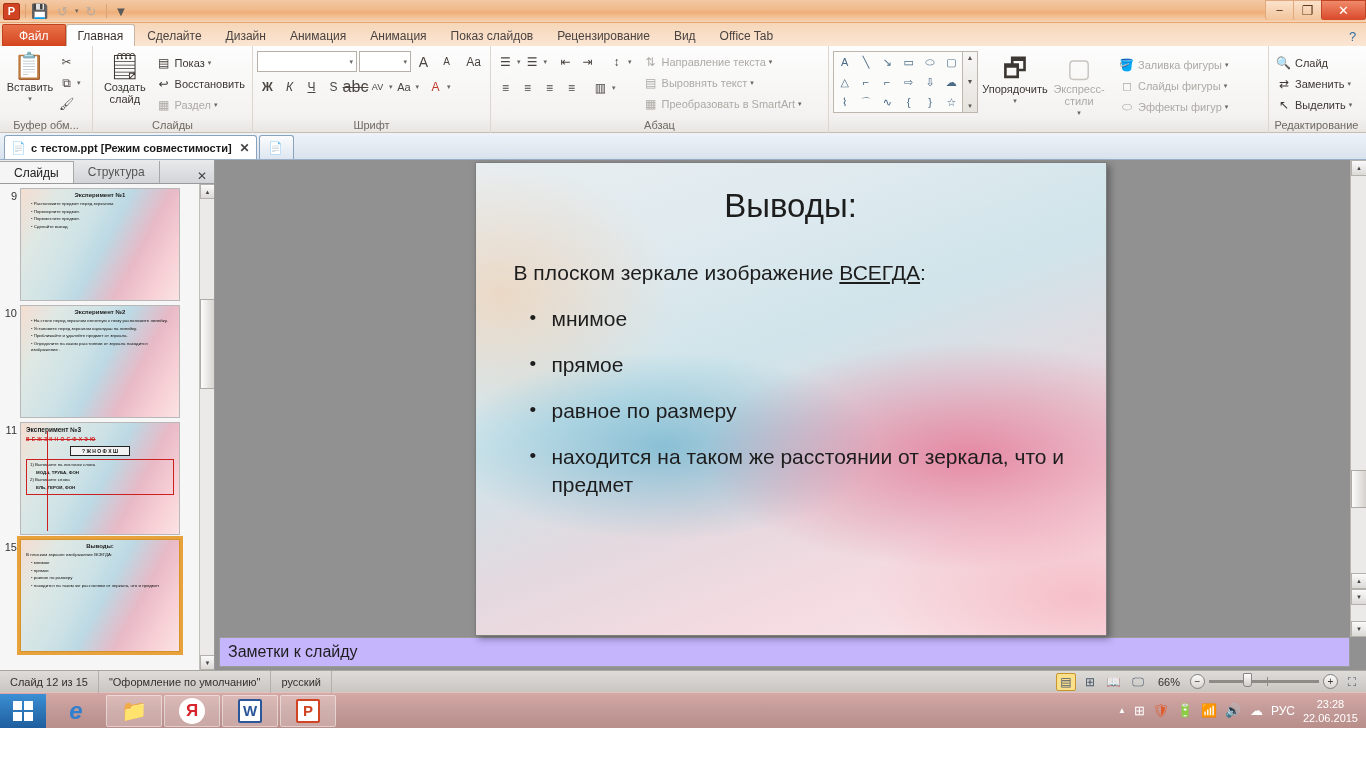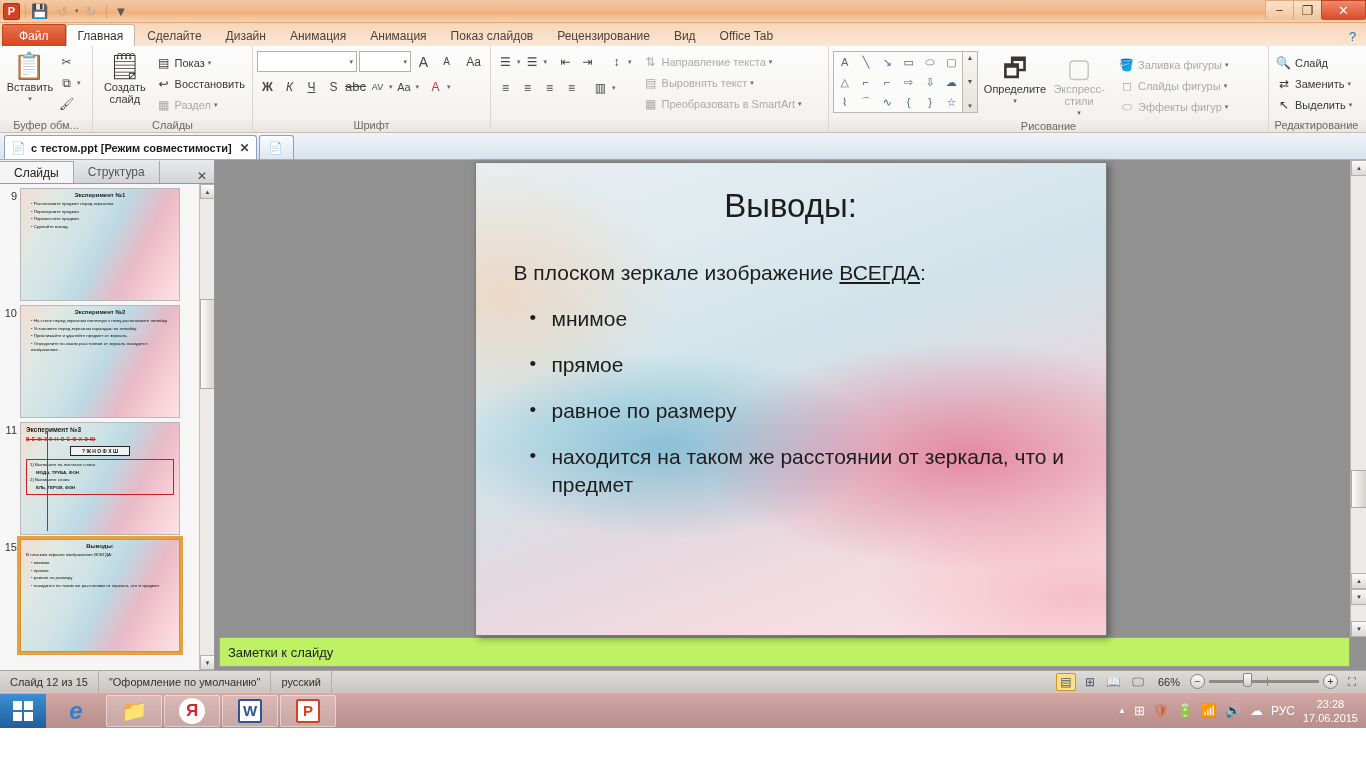--- a/index.html
+++ b/index.html
@@ -210,22 +210,22 @@
     position: absolute; left: 0; top: 310px; width: 16px; height: 38px;
     background: linear-gradient(to right,#fcfcfc,#d5d2cd); border: 1px solid #aeaba7;
   }
   .ea-dualarrow {
     position: absolute; left: 0; width: 16px; height: 16px;
     background: linear-gradient(to bottom,#fafafa,#dcdad7); border: 1px solid #b5b2ae;
     display: flex; align-items: center; justify-content: center; font-size: 6px; color: #444;
   }
   
   .notes {
-    height: 30px; margin: 0 16px 3px 4px; background: #bef264; border: 1px solid #9c9c9c;
-    display: flex; align-items: center; padding-left: 8px; font-size: 13px; color: #1d1d1d;
+    height: 30px; margin: 0 16px 3px 4px; background: #c4b5fd; border: 1px solid #9c9c9c;
+    display: flex; align-items: center; padding-left: 8px; font-size: 16px; color: #1d1d1d;
   }
   
   .statusbar {
     height: 22px; background: linear-gradient(to bottom,#dedcd9,#c9c6c2);
     border-top: 1px solid #a9a6a2; display: flex; align-items: center;
     font-size: 11px; color: #33302c;
   }
   .sbcell { padding: 0 10px; height: 22px; display: flex; align-items: center; border-right: 1px solid #b3b0ac; }
   .sbright { margin-left: auto; display: flex; align-items: center; gap: 4px; padding-right: 4px; }
   .viewbtn {
@@ -362,21 +362,21 @@
         </div>
         <div class="iconbtn" style="font-size:14px">A</div>
         <div class="iconbtn" style="font-size:10px">A</div>
         <div class="iconbtn" style="margin-left:4px">Aa</div>
       </div>
       <div style="display:flex;align-items:center;gap:1px;margin-top:4px">
         <div class="iconbtn" style="font-weight:bold">Ж</div>
         <div class="iconbtn" style="font-style:italic">К</div>
         <div class="iconbtn" style="text-decoration:underline">Ч</div>
         <div class="iconbtn">S</div>
-        <div class="iconbtn" style="text-decoration:line-through;font-size:13px">abc</div>
+        <div class="iconbtn" style="text-decoration:line-through;font-size:16px">abc</div>
         <div class="iconbtn" style="font-size:9px">AV</div>
         <span class="caret">▾</span>
         <div class="iconbtn" style="font-size:11px">Aa</div>
         <span class="caret">▾</span>
         <div class="iconbtn" style="margin-left:5px;color:#c0392b">A</div>
         <span class="caret">▾</span>
       </div>
     </div>
     <div class="group-label">Шрифт</div>
   </div>
@@ -417,20 +417,21 @@
           <span>Выровнять текст</span>
           <span class="caret">▾</span>
         </div>
         <div class="smallbtn dis">
           <span class="sb-icon">▦</span>
           <span>Преобразовать в SmartArt</span>
           <span class="caret">▾</span>
         </div>
       </div>
     </div>
+    <div class="group-label">Абзац</div>
   </div>
 
   <div class="group" style="width:440px">
     <div class="group-body" style="padding-top:2px">
       <div style="display:flex">
         <div class="shape-gallery">
           <span>A</span>
           <span>╲</span>
           <span>↘</span>
           <span>▭</span>
@@ -450,21 +451,21 @@
           <span>☆</span>
         </div>
         <div class="shape-scroll">
           <span>▲</span>
           <span>▼</span>
           <span>▾</span>
         </div>
       </div>
       <div class="bigbtn" style="width:62px;margin-left:6px">
         <span class="gl">🗗</span>
-        <span>Определите</span>
+        <span>Упорядочить</span>
         <span class="caret">▾</span>
       </div>
       <div class="bigbtn" style="width:66px;color:#adaaa5">
         <span class="gl" style="color:#c9c6c1">▢</span>
         <span>Экспресс-стили</span>
         <span class="caret">▾</span>
       </div>
       <div style="display:flex;flex-direction:column;padding-top:3px;margin-left:4px">
         <div class="smallbtn dis">
           <span class="sb-icon">🪣</span>
@@ -476,21 +477,20 @@
           <span>Слайды фигуры</span>
           <span class="caret">▾</span>
         </div>
         <div class="smallbtn dis">
           <span class="sb-icon">⬭</span>
           <span>Эффекты фигур</span>
           <span class="caret">▾</span>
         </div>
       </div>
     </div>
-    <div class="group-label">Рисование</div>
   </div>
 
   <div class="group" style="width:96px">
     <div class="group-body" style="padding-top:3px">
       <div style="display:flex;flex-direction:column">
         <div class="smallbtn">
           <span class="sb-icon" style="color:#2f6fa8">🔍</span>
           <span>Слайд</span>
         </div>
         <div class="smallbtn">
@@ -678,16 +678,16 @@
     <span class="tray-icon" style="font-size:8px">▲</span>
     <span class="tray-icon">⊞</span>
     <span class="tray-icon" style="color:#e05a2b">🛡</span>
     <span class="tray-icon">🔋</span>
     <span class="tray-icon">📶</span>
     <span class="tray-icon">🔊</span>
     <span class="tray-icon">☁</span>
     <span style="font-size:12px">РУС</span>
     <div class="clock">
       <div>23:28</div>
-      <div>17.06.2015</div>
+      <div>22.06.2015</div>
     </div>
   </div>
 </div>
 
 </body></html>

